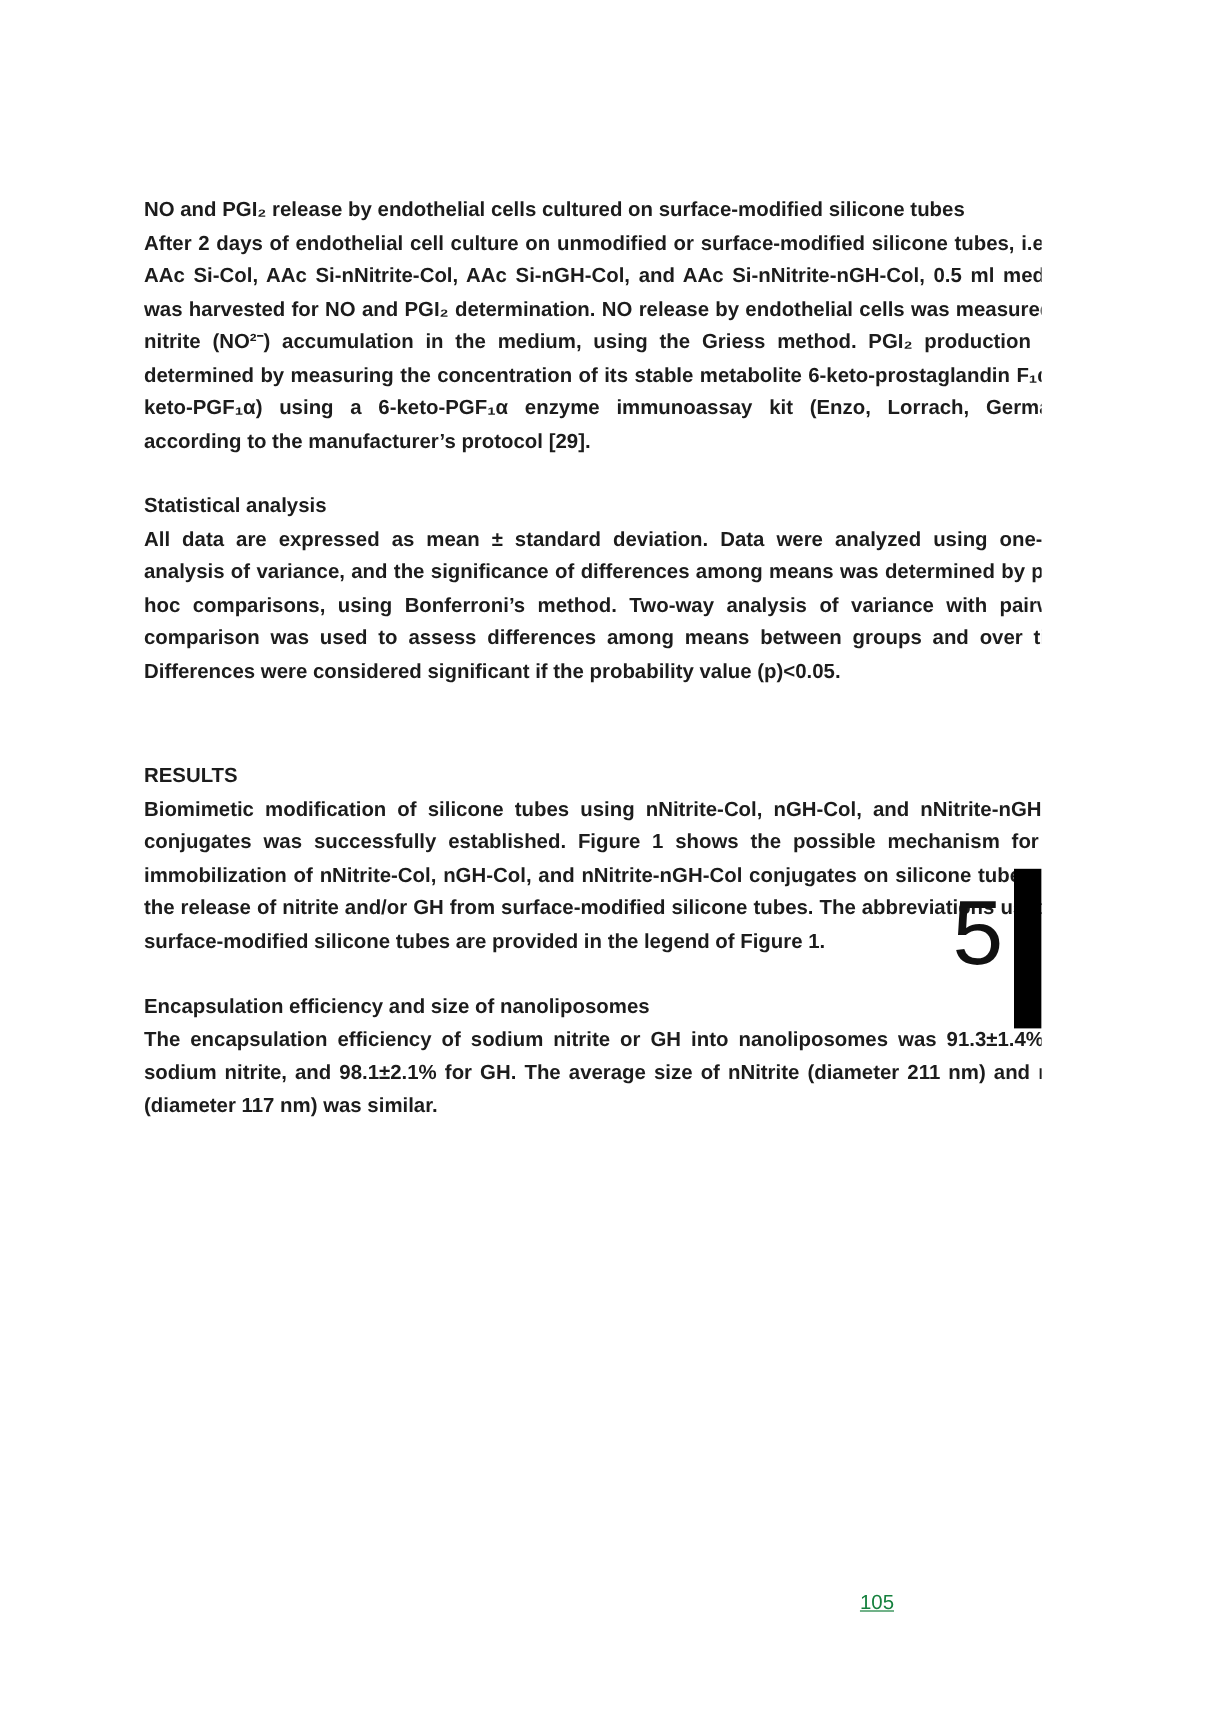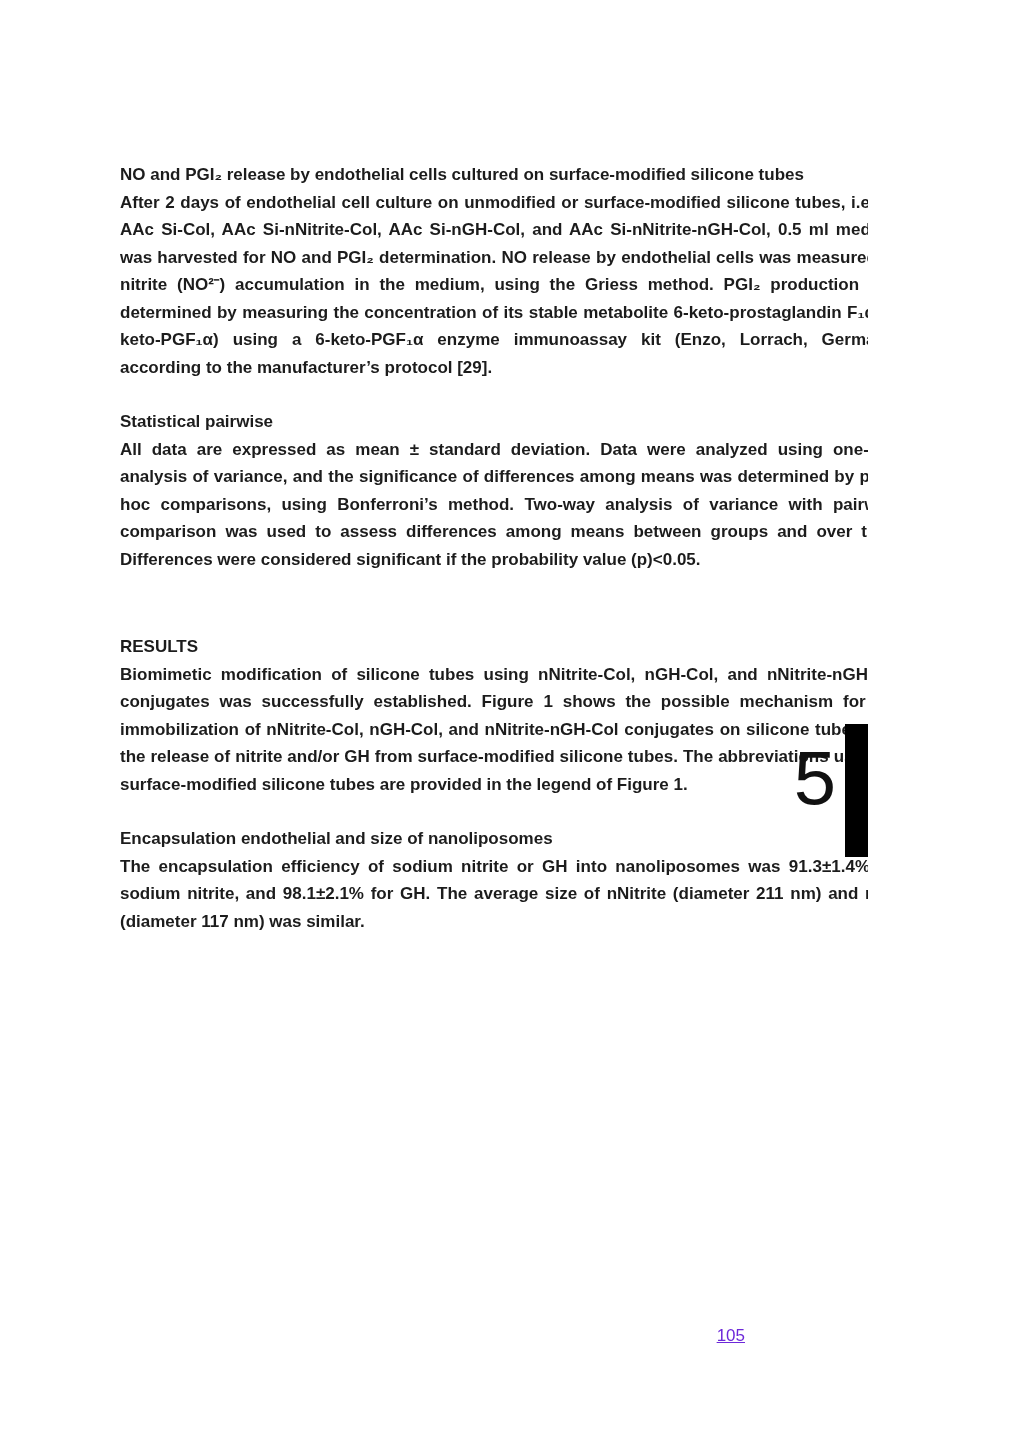--- a/index.html
+++ b/index.html
@@ -60,48 +60,48 @@
     font-size: 76px;
     font-weight: 400;
     line-height: 1;
     color: #111111;
   }
   .page-number {
     position: absolute;
     right: 123px;
     top: 1326px;
     font-size: 17px;
-    color: #6d28d9;
+    color: #15803d;
     text-decoration: underline;
   }
 </style>
 </head>
 <body>
 
 <div class="page">
 
   <div class="content">
 
     <div class="section">
       <h2 class="section-heading">NO and PGI₂ release by endothelial cells cultured on surface-modified silicone tubes</h2>
       <p class="section-body">After 2 days of endothelial cell culture on unmodified or surface-modified silicone tubes, i.e. Si, AAc Si-Col, AAc Si-nNitrite-Col, AAc Si-nGH-Col, and AAc Si-nNitrite-nGH-Col, 0.5 ml medium was harvested for NO and PGI₂ determination. NO release by endothelial cells was measured as nitrite (NO²⁻) accumulation in the medium, using the Griess method. PGI₂ production was determined by measuring the concentration of its stable metabolite 6-keto-prostaglandin F₁α (6-keto-PGF₁α) using a 6-keto-PGF₁α enzyme immunoassay kit (Enzo, Lorrach, Germany) according to the manufacturer’s protocol [29].</p>
     </div>
 
     <div class="section">
-      <h2 class="section-heading">Statistical pairwise</h2>
+      <h2 class="section-heading">Statistical analysis</h2>
       <p class="section-body">All data are expressed as mean ± standard deviation. Data were analyzed using one-way analysis of variance, and the significance of differences among means was determined by post-hoc comparisons, using Bonferroni’s method. Two-way analysis of variance with pairwise comparison was used to assess differences among means between groups and over time. Differences were considered significant if the probability value (p)&lt;0.05.</p>
     </div>
 
     <div class="section big-gap">
       <h2 class="section-heading">RESULTS</h2>
       <p class="section-body">Biomimetic modification of silicone tubes using nNitrite-Col, nGH-Col, and nNitrite-nGH-Col conjugates was successfully established. Figure 1 shows the possible mechanism for the immobilization of nNitrite-Col, nGH-Col, and nNitrite-nGH-Col conjugates on silicone tubes, and the release of nitrite and/or GH from surface-modified silicone tubes. The abbreviations used for surface-modified silicone tubes are provided in the legend of Figure 1.</p>
     </div>
 
     <div class="section">
-      <h2 class="section-heading">Encapsulation endothelial and size of nanoliposomes</h2>
+      <h2 class="section-heading">Encapsulation efficiency and size of nanoliposomes</h2>
       <p class="section-body">The encapsulation efficiency of sodium nitrite or GH into nanoliposomes was 91.3±1.4% for sodium nitrite, and 98.1±2.1% for GH. The average size of nNitrite (diameter 211 nm) and nGH (diameter 117 nm) was similar.</p>
     </div>
 
   </div>
 
   <div class="chapter-number">5</div>
 
   <div class="chapter-tab"></div>
 
   <div class="page-number">105</div>

